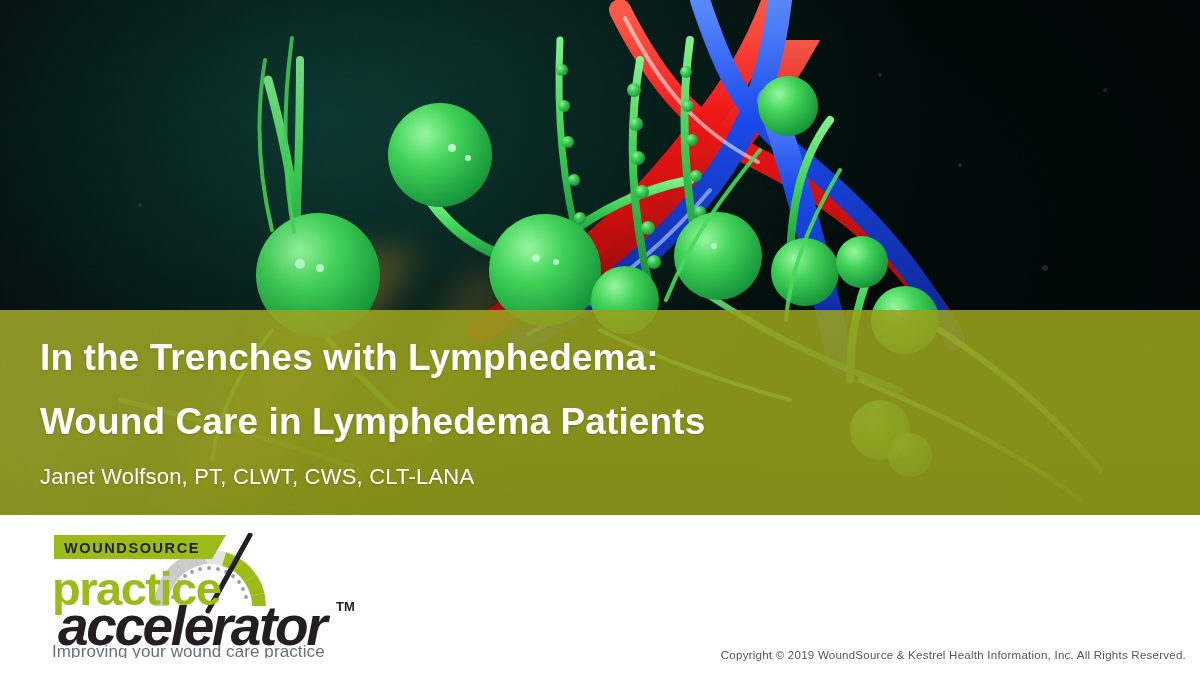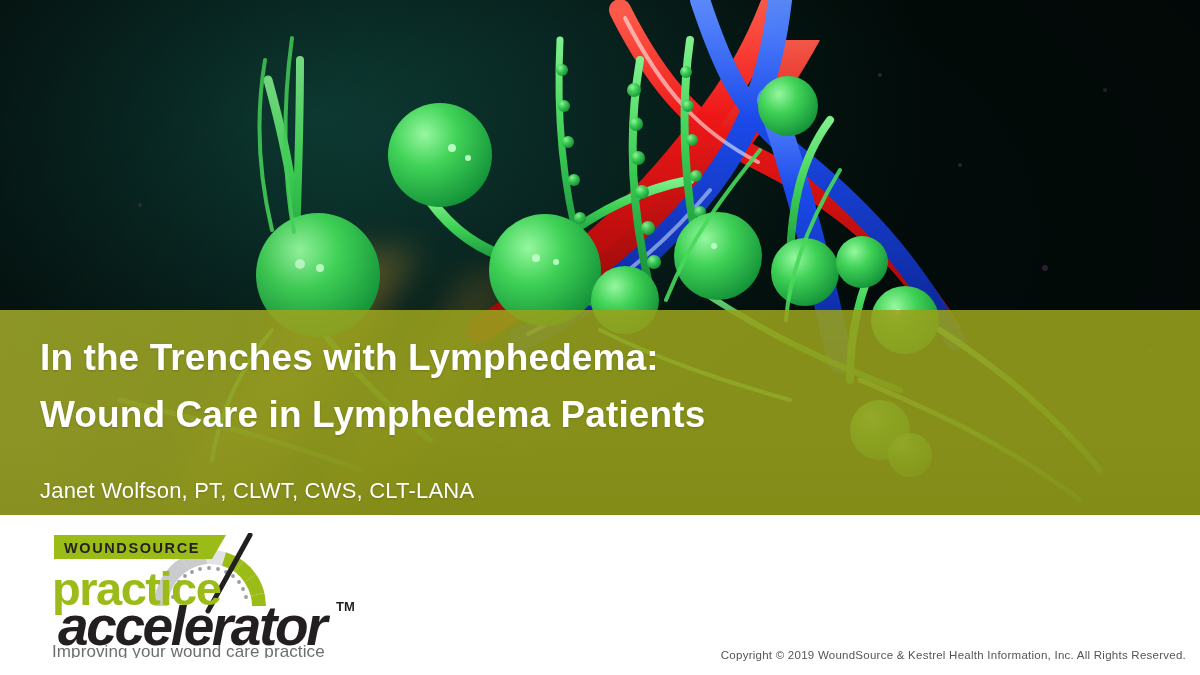--- a/index.html
+++ b/index.html
@@ -75,26 +75,26 @@
   .title-line {
     color: #ffffff;
     font-size: 37px;
     font-weight: bold;
     letter-spacing: 0.1px;
     line-height: 1.0;
     text-shadow: 0 1px 2px rgba(60,66,8,0.32);
     white-space: nowrap;
   }
   #title-line-1 { position: absolute; left: 0; top: 29px; }
-  #title-line-2 { position: absolute; left: 0; top: 86px; }
+  #title-line-2 { position: absolute; left: 0; top: 93px; }
 
   .presenter {
     position: absolute;
     left: 0;
-    top: 168px;
+    top: 154px;
     color: #ffffff;
     font-size: 22px;
     font-weight: normal;
     letter-spacing: 0.2px;
     text-shadow: 0 1px 2px rgba(60,66,8,0.30);
     white-space: nowrap;
   }
 
   
   .footer {

